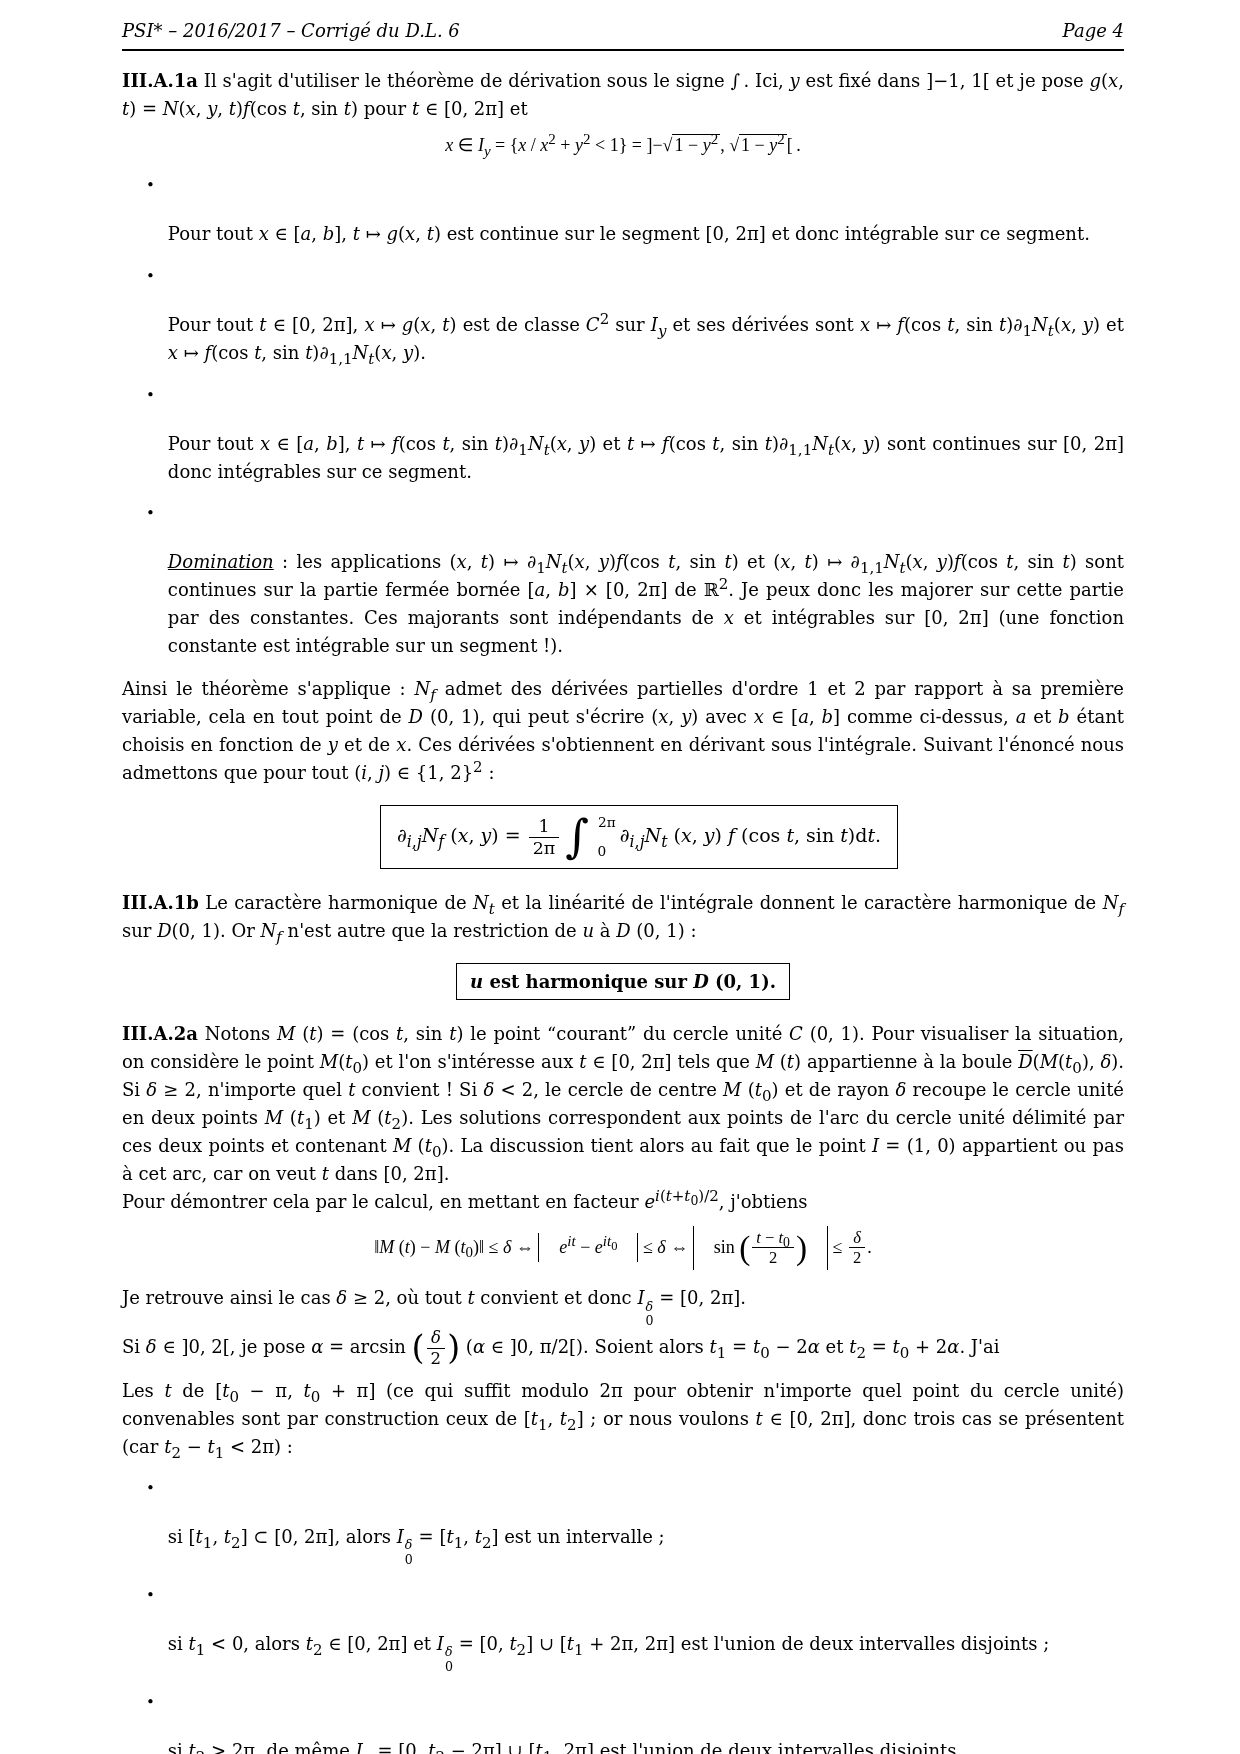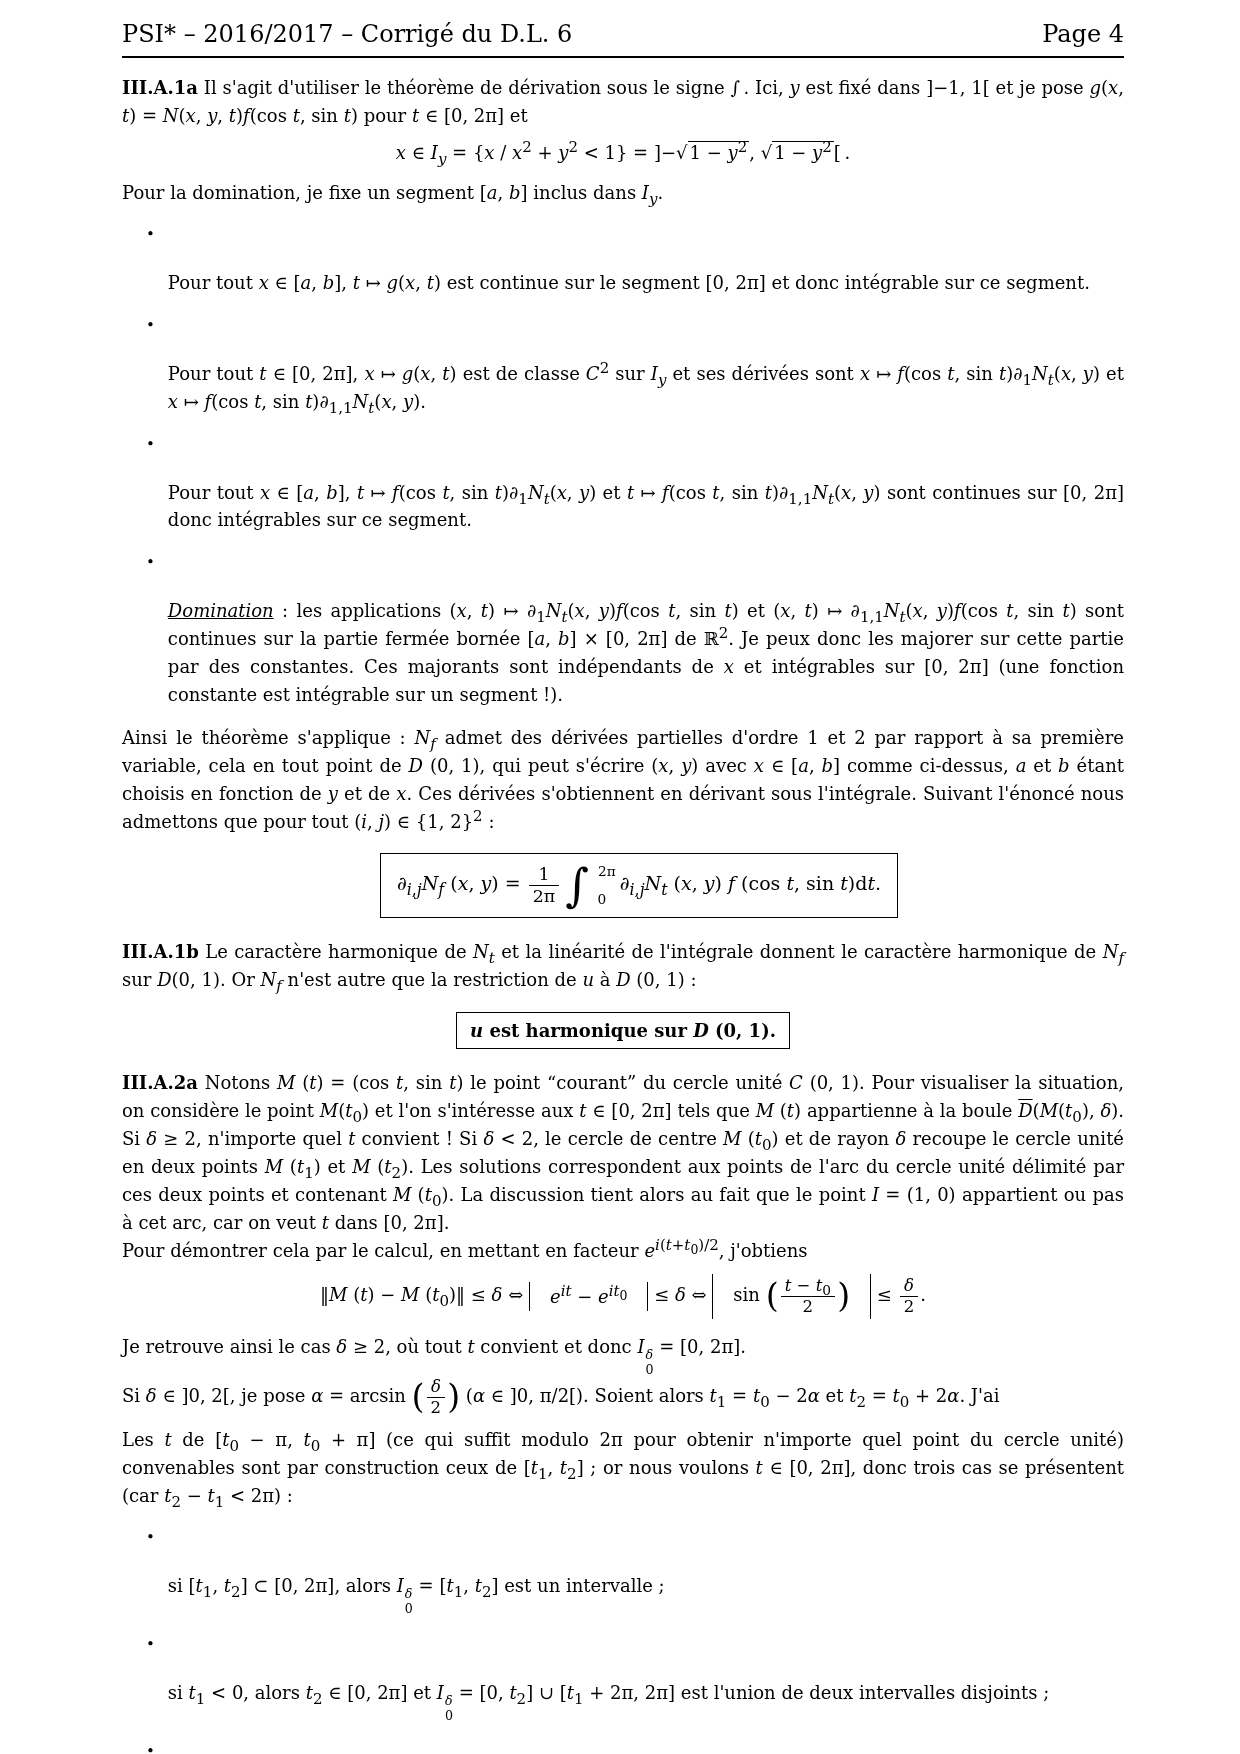--- a/index.html
+++ b/index.html
@@ -4,25 +4,25 @@
 <style>
   * { margin: 0; padding: 0; box-sizing: border-box; }
   html, body { background: #ffffff; }
   body {
     width: 1240px; height: 1754px;
     color: #000;
     font-family: "DejaVu Serif", "Liberation Serif", serif;
     overflow: hidden;
   }
   .page { padding: 20px 116px 0 122px; }
-  .header { display: flex; justify-content: space-between; font-size: 24px; padding-bottom: 8px; }
+  .header { display: flex; justify-content: space-between; font-size: 18px; padding-bottom: 8px; font-style: italic; }
   .rule { border: none; border-top: 2px solid #000; margin-bottom: 16px; }
   .title { font-size: 28px; font-weight: bold; margin: 6px 0 24px 0; letter-spacing: 0.2px; }
   .para { font-size: 18px; line-height: 1.55; text-align: justify; margin-bottom: 8px; }
-  .eq { font-size: 18px; text-align: center; margin: 10px 0 14px 0; line-height: 1.4; }
+  .eq { font-size: 18px; text-align: center; margin: 10px 0 14px 0; line-height: 1.4; font-family: Liberation Serif, serif; }
   .bullets { margin: 14px 0 14px 24px; }
   .bitem { display: flex; gap: 13px; font-size: 18px; line-height: 1.55; text-align: justify; margin-bottom: 15px; }
   .bullet { flex: 0 0 auto; font-size: 15px; padding-top: 2px; }
   .btext { flex: 1 1 auto; margin-top: 48px; }
   .boxed-wrap { text-align: center; margin: 18px 0 20px 0; }
   .boxed { display: inline-block; border: 1.6px solid #000; padding: 10px 16px; font-size: 19px; margin-left: 32px; }
   .boxed-sm { display: inline-block; border: 1.4px solid #000; padding: 7px 13px; font-size: 18px; font-weight: bold; }
   i { font-style: italic; }
   sub, sup { line-height: 0; }
   .frac { display: inline-flex; flex-direction: column; text-align: center; vertical-align: middle; line-height: 1.2; font-size: 0.92em; padding: 0 2px; }
@@ -48,21 +48,20 @@
     <span>PSI* – 2016/2017 – Corrigé du D.L. 6</span>
     <span>Page 4</span>
   </div>
   <hr class="rule">
 
 
   <p class="para"><b>III.A.1a</b> Il s'agit d'utiliser le théorème de dérivation sous le signe ∫ . Ici, <i>y</i> est fixé dans ]−1, 1[ et je pose <i>g</i>(<i>x</i>, <i>t</i>) = <i>N</i>(<i>x</i>, <i>y</i>, <i>t</i>)<i>f</i>(cos <i>t</i>, sin <i>t</i>) pour <i>t</i> ∈ [0, 2π] et</p>
 
   <div class="eq"><i>x</i> ∈ <i>I</i><sub><i>y</i></sub> = {<i>x</i> / <i>x</i><sup>2</sup> + <i>y</i><sup>2</sup> &lt; 1} = ]−√<span class="rad">1 − <i>y</i><sup>2</sup></span>, √<span class="rad">1 − <i>y</i><sup>2</sup></span>[ .</div>
 
-  <p class="para">Pour la domination, je fixe un segment [<i>a</i>, <i>b</i>] inclus dans <i>I</i><sub><i>y</i></sub>.</p>
 
   <div class="bullets">
     <div class="bitem">
       <span class="bullet">•</span>
       <span class="btext">Pour tout <i>x</i> ∈ [<i>a</i>, <i>b</i>], <i>t</i> ↦ <i>g</i>(<i>x</i>, <i>t</i>) est continue sur le segment [0, 2π] et donc intégrable sur ce segment.</span>
     </div>
     <div class="bitem">
       <span class="bullet">•</span>
       <span class="btext">Pour tout <i>t</i> ∈ [0, 2π], <i>x</i> ↦ <i>g</i>(<i>x</i>, <i>t</i>) est de classe <i>C</i><sup>2</sup> sur <i>I</i><sub><i>y</i></sub> et ses dérivées sont <i>x</i> ↦ <i>f</i>(cos <i>t</i>, sin <i>t</i>)∂<sub>1</sub><i>N</i><sub><i>t</i></sub>(<i>x</i>, <i>y</i>) et <i>x</i> ↦ <i>f</i>(cos <i>t</i>, sin <i>t</i>)∂<sub>1,1</sub><i>N</i><sub><i>t</i></sub>(<i>x</i>, <i>y</i>).</span>
     </div>

